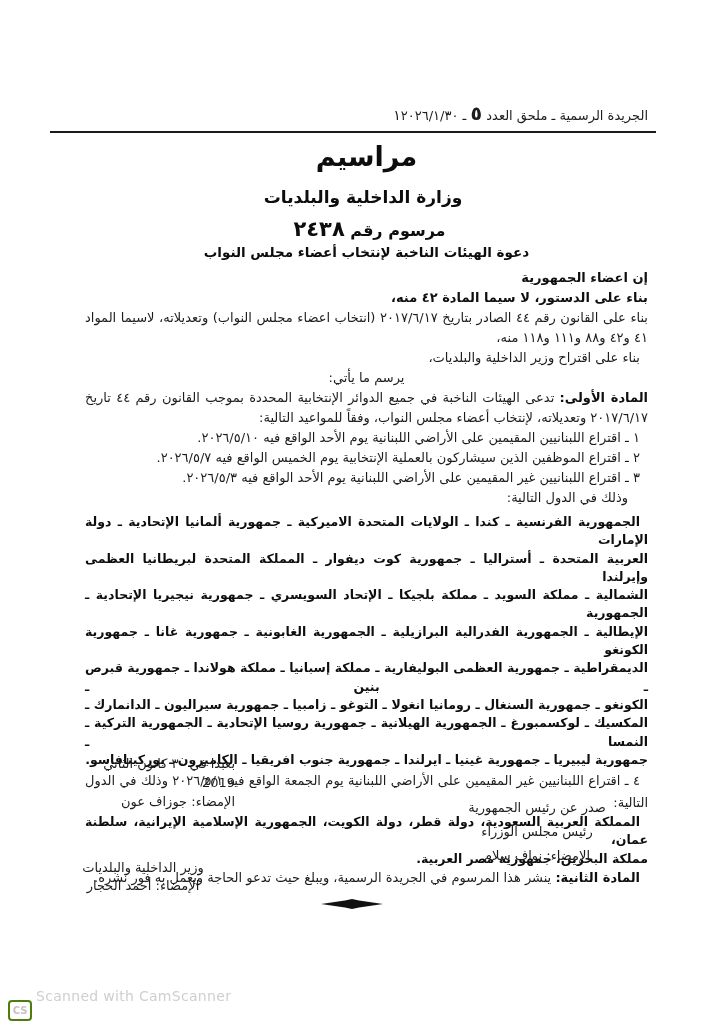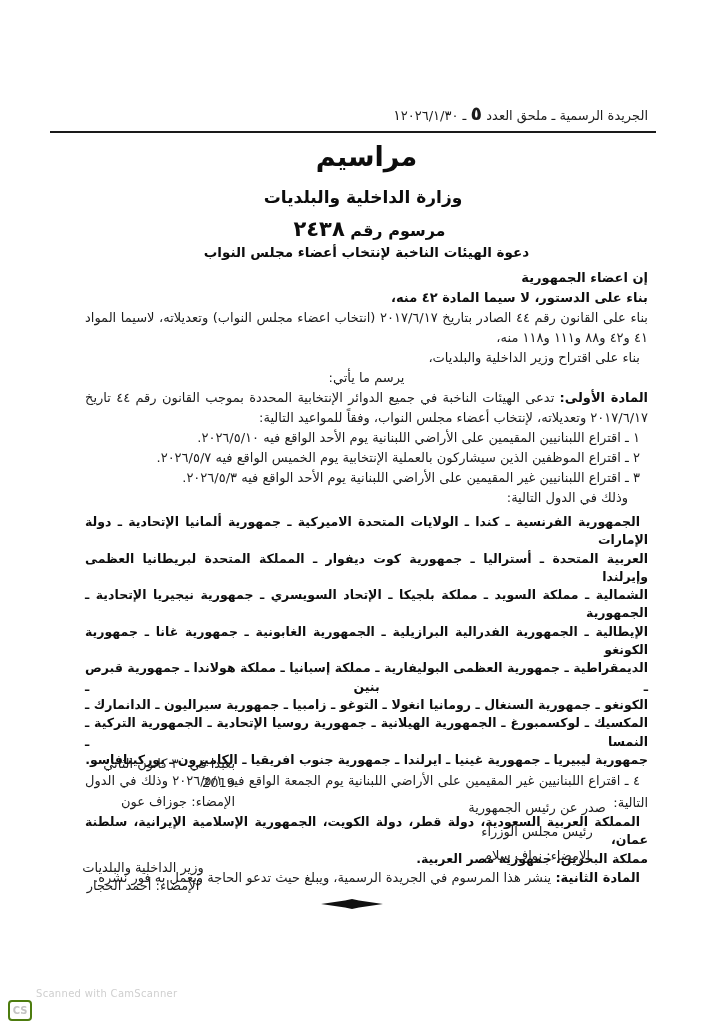--- a/index.html
+++ b/index.html
@@ -38,21 +38,21 @@
   .sig{position:absolute;font-size:13px;color:#1c1c1c;}
   .sig-place{top:754px;left:95px;width:140px;text-align:right;line-height:19px;}
   .sig-issued{top:796px;left:468px;width:138px;text-align:center;line-height:24px;white-space:nowrap;}
   .sig-minister{top:859px;left:80px;width:126px;text-align:center;line-height:17.5px;white-space:nowrap;}
   .divider{position:absolute;top:899px;left:321px;}
   
   .wm-logo{position:absolute;left:8px;top:1000px;width:20px;height:17px;
            border:2px solid #4d7c0f;border-radius:4px;color:#c4c4c4;font-size:10px;
            font-weight:700;display:flex;align-items:center;justify-content:center;
            direction:ltr;background:#fff;}
-  .wm-text{position:absolute;left:36px;top:988px;font-size:10px;color:#cfcfcf;
+  .wm-text{position:absolute;left:36px;top:988px;font-size:14px;color:#cfcfcf;
            direction:ltr;letter-spacing:.3px;}
 </style>
 </head>
 <body>
 
 <div class="page">
 
   <div class="hdr-row">
     <div class="hdr-right">
       <span>الجريدة الرسمية ـ ملحق العدد</span>

